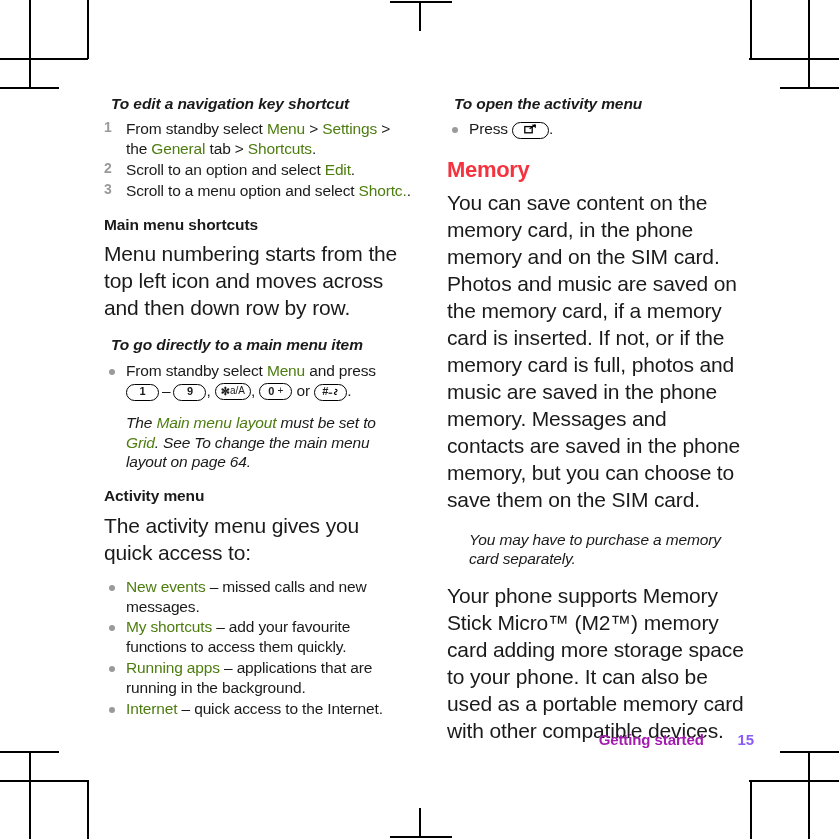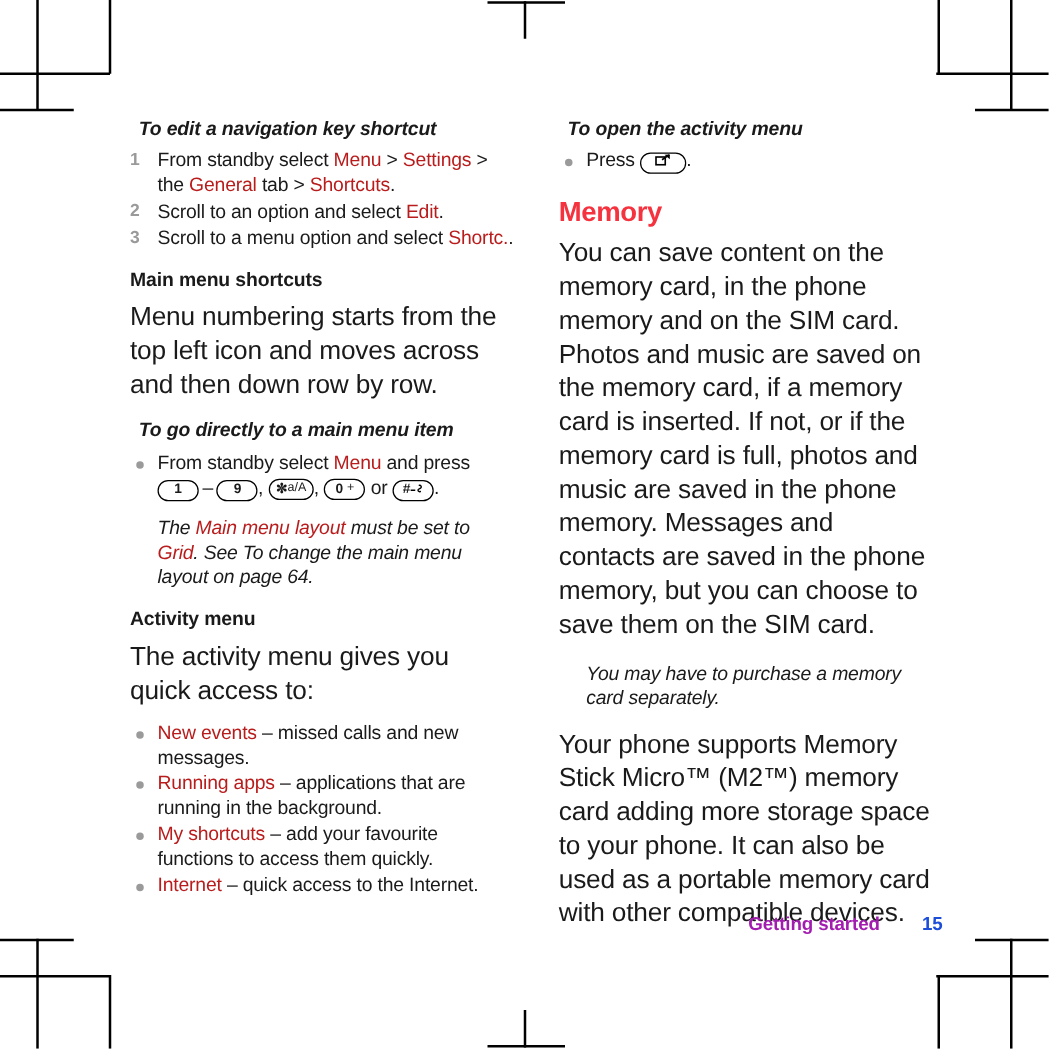--- a/index.html
+++ b/index.html
@@ -72,21 +72,21 @@
     letter-spacing: -0.15px;
   }
   p.body.tight { margin-bottom: 10px; }
   .note-text {
     font-size: 15.5px;
     font-style: italic;
     line-height: 1.285;
     margin: 0;
     letter-spacing: -0.15px;
   }
-  .red { color: #b91c1c; }
+  .red { color: #4d7c0f; }
   .ital { font-style: italic; }
 
   
   ol.steps {
     margin: 0 0 14px 0;
     padding: 0;
     list-style: none;
   }
   ol.steps > li {
     position: relative;
@@ -197,21 +197,21 @@
   .footer .sec {
     color: #a21caf;
     font-weight: bold;
     letter-spacing: -0.1px;
   }
   .footer .pg {
     display: inline-block;
     min-width: 46px;
     text-align: right;
     font-weight: bold;
-    color: #1d4ed8;
+    color: #8b5cf6;
     letter-spacing: -0.1px;
   }
 </style>
 </head>
 <body>
 
 <div>
 
   <div class="crop v" style="left:29px; top:0; height:88px;"></div>
   <div class="crop h" style="left:0; top:58px; width:88px;"></div>
@@ -290,24 +290,24 @@
       </div>
 
       <h3 class="h-sub">Activity menu</h3>
       <p class="body tight">The activity menu gives you quick access to:</p>
 
       <ul class="bullets spaced">
         <li>
           <span class="red">New events</span><span> – missed calls and new messages.</span>
         </li>
         <li>
+          <span class="red">My shortcuts</span><span> – add your favourite functions to access them quickly.</span>
+        </li>
+        <li>
           <span class="red">Running apps</span><span> – applications that are running in the background.</span>
-        </li>
-        <li>
-          <span class="red">My shortcuts</span><span> – add your favourite functions to access them quickly.</span>
         </li>
         <li>
           <span class="red">Internet</span><span> – quick access to the Internet.</span>
         </li>
       </ul>
     </div>
 
     <div class="col right">
 
       <h2 class="h-proc">To open the activity menu</h2>

